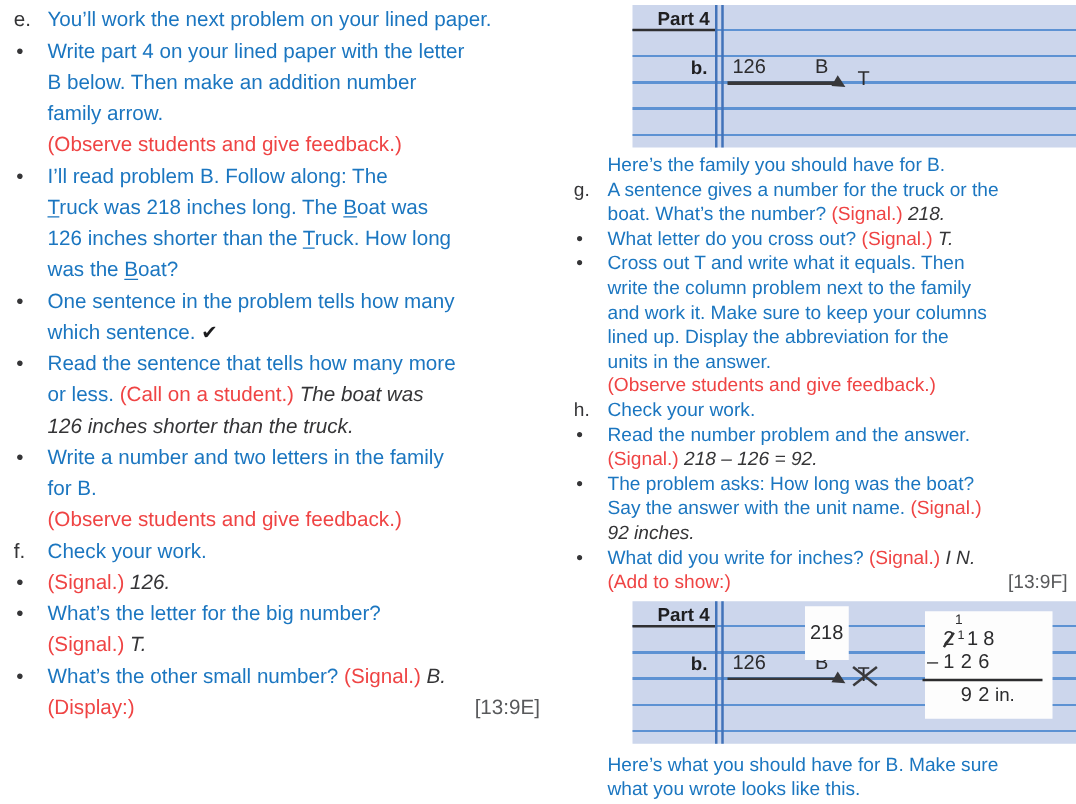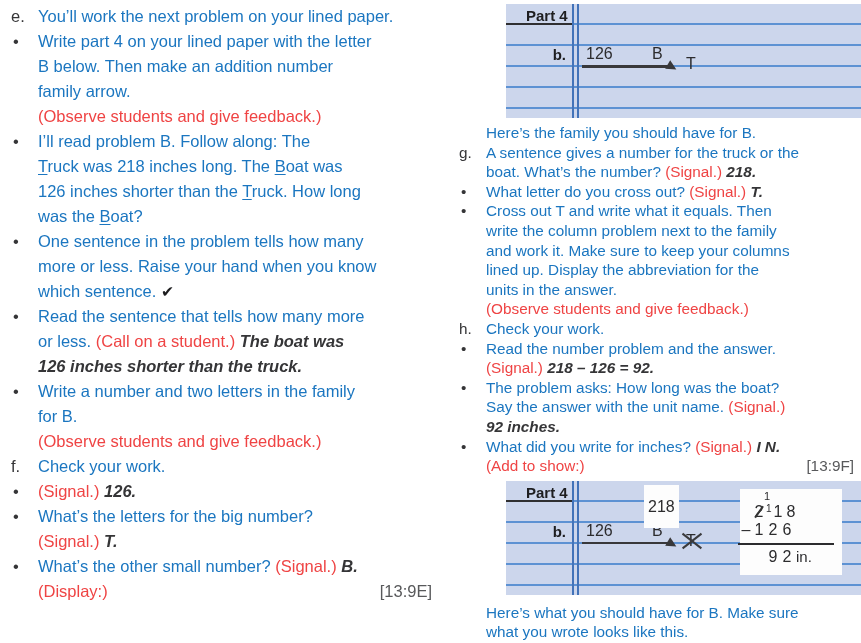--- a/index.html
+++ b/index.html
@@ -11,21 +11,21 @@
   
   .col{position:absolute;top:0;}
   #left-col{left:10px;top:4px;width:424px;font-size:16.5px;line-height:25px;}
   #right-col{left:458px;top:0;width:398px;font-size:15.3px;line-height:19.6px;}
   .line{position:relative;padding-left:28px;white-space:nowrap;}
   .marker{position:absolute;left:1px;color:#353537;}
   .marker.bullet{left:3px;}
   .seg-blue{color:#1b76c0;}
   .seg-blue-u{color:#1b76c0;text-decoration:underline;text-underline-offset:2px;}
   .seg-black{color:#ef4444;}
-  .seg-italic{color:#353537;font-style:italic;font-weight:bold;}
+  .seg-italic{color:#353537;font-style:italic;}
   .seg-check{color:#1c1c1e;font-size:0.95em;}
   .code{position:absolute;right:2px;color:#58595b;}
   
   .paper{
     position:relative;margin-left:48px;width:374px;height:114px;
     background-color:#ccd6ec;
     background-image:repeating-linear-gradient(to bottom, transparent 0 19px, #5d92d3 19px 21px);
     color:#2c2c2e;
   }
   .margin-line{position:absolute;left:66px;top:0;height:100%;width:7px;box-sizing:border-box;
@@ -73,32 +73,31 @@
       <div class="line"><span class="marker">e.</span><span class="seg-blue">You’ll work the next problem on your lined paper.</span></div>
       <div class="line"><span class="marker bullet">•</span><span class="seg-blue">Write part 4 on your lined paper with the letter</span></div>
       <div class="line"><span class="seg-blue">B below. Then make an addition number</span></div>
       <div class="line"><span class="seg-blue">family arrow.</span></div>
       <div class="line"><span class="seg-black">(Observe students and give feedback.)</span></div>
       <div class="line"><span class="marker bullet">•</span><span class="seg-blue">I’ll read problem B. Follow along: The</span></div>
       <div class="line"><span class="seg-blue-u">T</span><span class="seg-blue">ruck was 218 inches long. The </span><span class="seg-blue-u">B</span><span class="seg-blue">oat was</span></div>
       <div class="line"><span class="seg-blue">126 inches shorter than the </span><span class="seg-blue-u">T</span><span class="seg-blue">ruck. How long</span></div>
       <div class="line"><span class="seg-blue">was the </span><span class="seg-blue-u">B</span><span class="seg-blue">oat?</span></div>
       <div class="line"><span class="marker bullet">•</span><span class="seg-blue">One sentence in the problem tells how many</span></div>
-      <div class="line"><span class="seg-blue">more or less. Raise your hand when you know</span></div>
       <div class="line"><span class="seg-blue">which sentence. </span><span class="seg-check">✔</span></div>
       <div class="line"><span class="marker bullet">•</span><span class="seg-blue">Read the sentence that tells how many more</span></div>
       <div class="line"><span class="seg-blue">or less. </span><span class="seg-black">(Call on a student.) </span><span class="seg-italic">The boat was</span></div>
       <div class="line"><span class="seg-italic">126 inches shorter than the truck.</span></div>
       <div class="line"><span class="marker bullet">•</span><span class="seg-blue">Write a number and two letters in the family</span></div>
       <div class="line"><span class="seg-blue">for B.</span></div>
       <div class="line"><span class="seg-black">(Observe students and give feedback.)</span></div>
       <div class="line"><span class="marker">f.</span><span class="seg-blue">Check your work.</span></div>
       <div class="line"><span class="marker bullet">•</span></div>
       <div class="line"><span class="seg-black">(Signal.) </span><span class="seg-italic">126.</span></div>
-      <div class="line"><span class="marker bullet">•</span><span class="seg-blue">What’s the letters for the big number?</span></div>
+      <div class="line"><span class="marker bullet">•</span><span class="seg-blue">What’s the letter for the big number?</span></div>
       <div class="line"><span class="seg-black">(Signal.) </span><span class="seg-italic">T.</span></div>
       <div class="line"><span class="marker bullet">•</span><span class="seg-blue">What’s the other small number? </span><span class="seg-black">(Signal.) </span><span class="seg-italic">B.</span></div>
       <div class="line"><span class="seg-black">(Display:)</span><span class="code">[13:9E]</span></div>
     </div>
 </div>
 
 <div class="col" id="right-col">
 
   <div id="ws1-wrap">
     <div class="paper">

